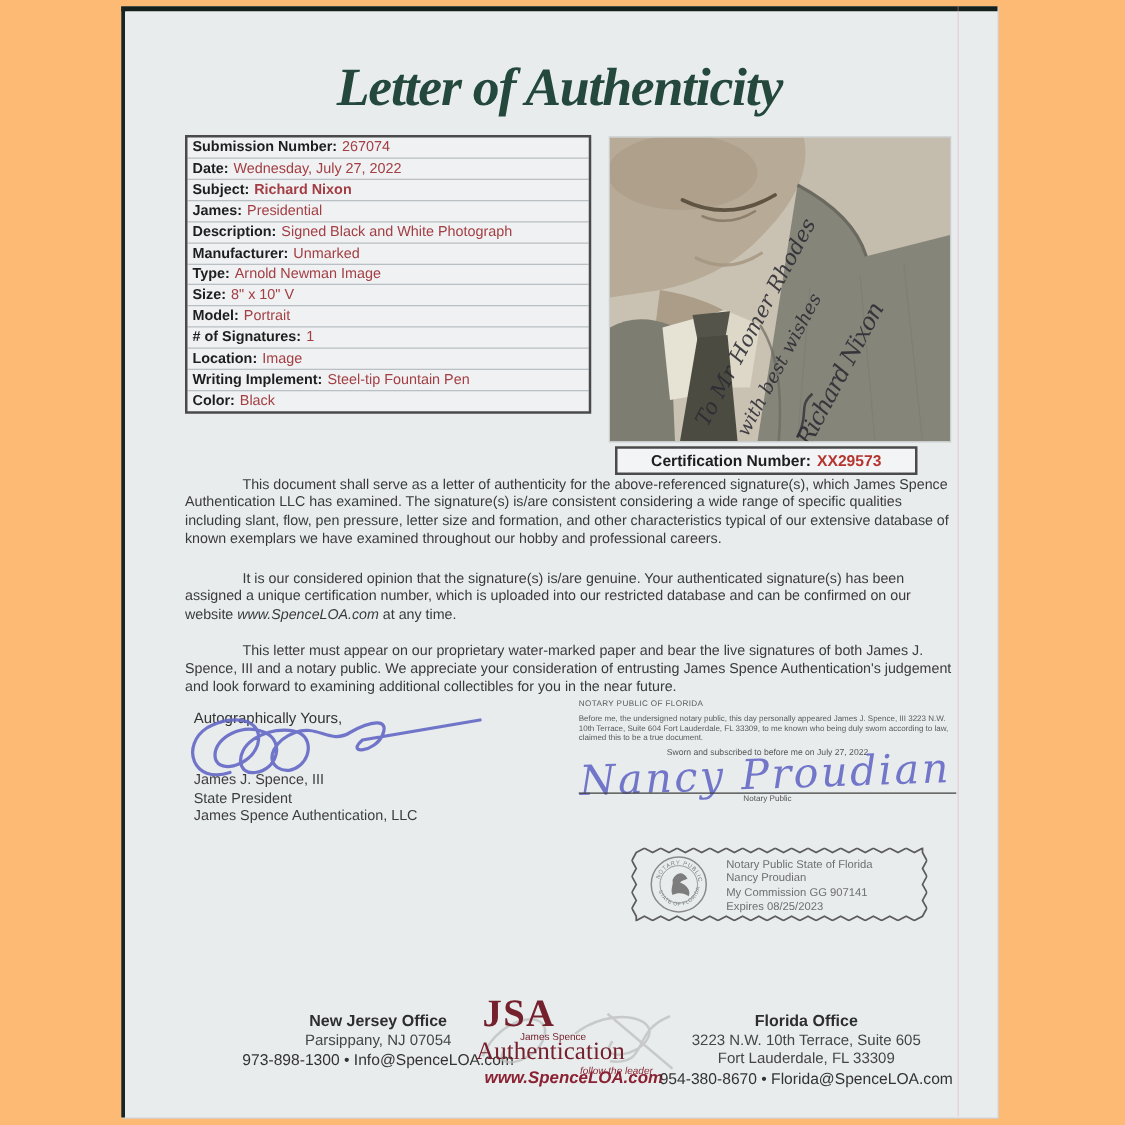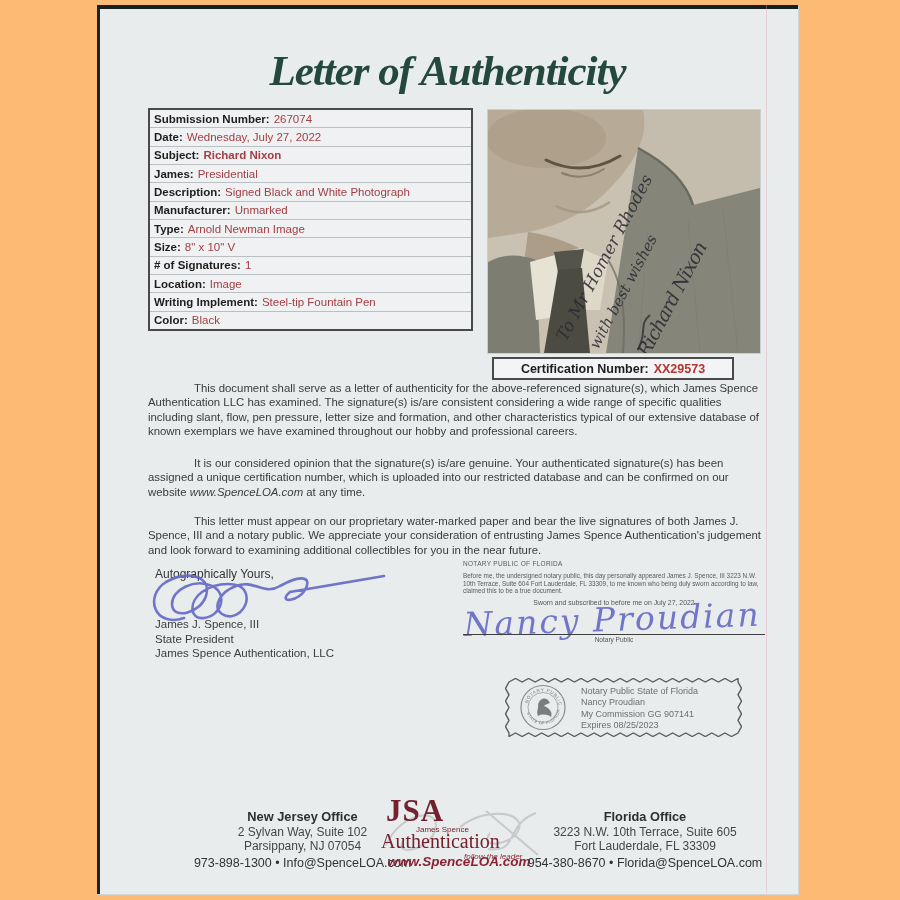--- a/index.html
+++ b/index.html
@@ -91,20 +91,24 @@
       </div>
     <div class="detail-row">
         <span class="detail-label">Type:</span>
         <span class="detail-value">Arnold Newman Image</span>
       </div>
     <div class="detail-row">
         <span class="detail-label">Size:</span>
         <span class="detail-value">8" x 10" V</span>
       </div>
     <div class="detail-row">
+        <span class="detail-label">Model:</span>
+        <span class="detail-value">Portrait</span>
+      </div>
+    <div class="detail-row">
         <span class="detail-label"># of Signatures:</span>
         <span class="detail-value">1</span>
       </div>
     <div class="detail-row">
         <span class="detail-label">Location:</span>
         <span class="detail-value">Image</span>
       </div>
     <div class="detail-row">
         <span class="detail-label">Writing Implement:</span>
         <span class="detail-value">Steel-tip Fountain Pen</span>
@@ -191,21 +195,20 @@
     <div class="stamp-text">
       <div>Notary Public State of Florida</div>
       <div>Nancy Proudian</div>
       <div>My Commission GG 907141</div>
       <div>Expires 08/25/2023</div>
     </div>
   </div>
 
   <div class="foot-block" style="left:160px;top:810px;width:285px;">
     <div class="foot-title">New Jersey Office</div>
-    <div>2 Sylvan Way, Suite 102</div>
     <div>Parsippany, NJ 07054</div>
     <div class="foot-phone">973-898-1300 • Info@SpenceLOA.com</div>
   </div>
 
   <div class="logo">
     <svg class="wm" width="182" height="76" viewBox="0 0 182 76">
       <path d="M18,48 C34,12 78,10 66,36 C58,54 24,60 36,42 M92,30 C120,8 160,16 150,34 C142,49 110,52 122,36 M118,14 L170,58 M168,16 C136,28 152,56 120,52" fill="none" stroke="#bdbdbd" stroke-width="2" opacity="0.75"></path>
     </svg>
     <div class="logo-jsa">JSA</div>
     <div class="logo-js">James Spence</div>

